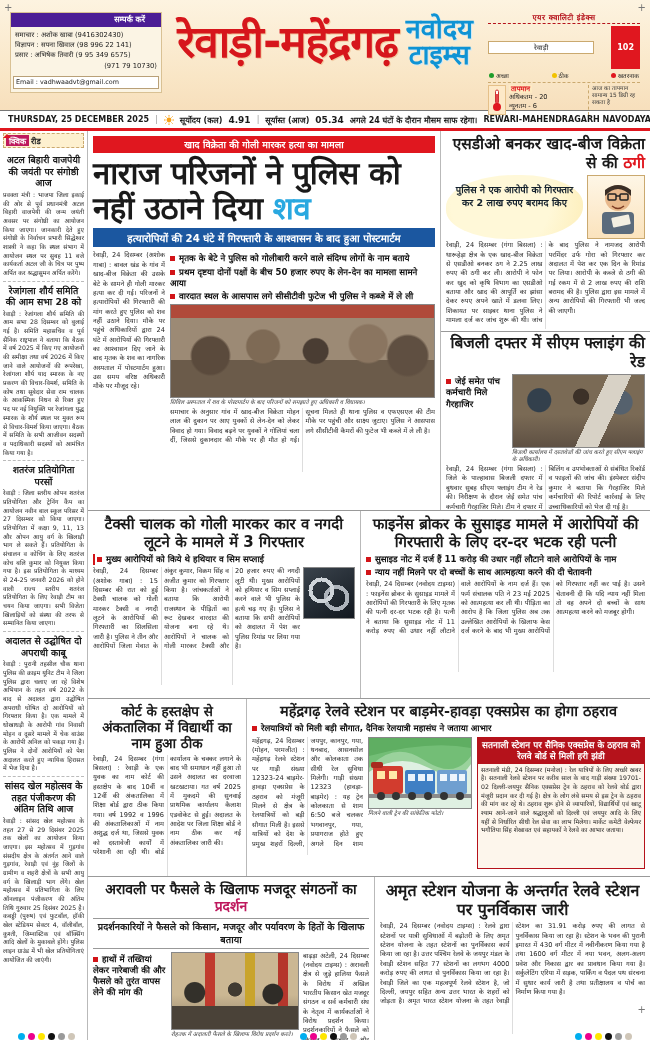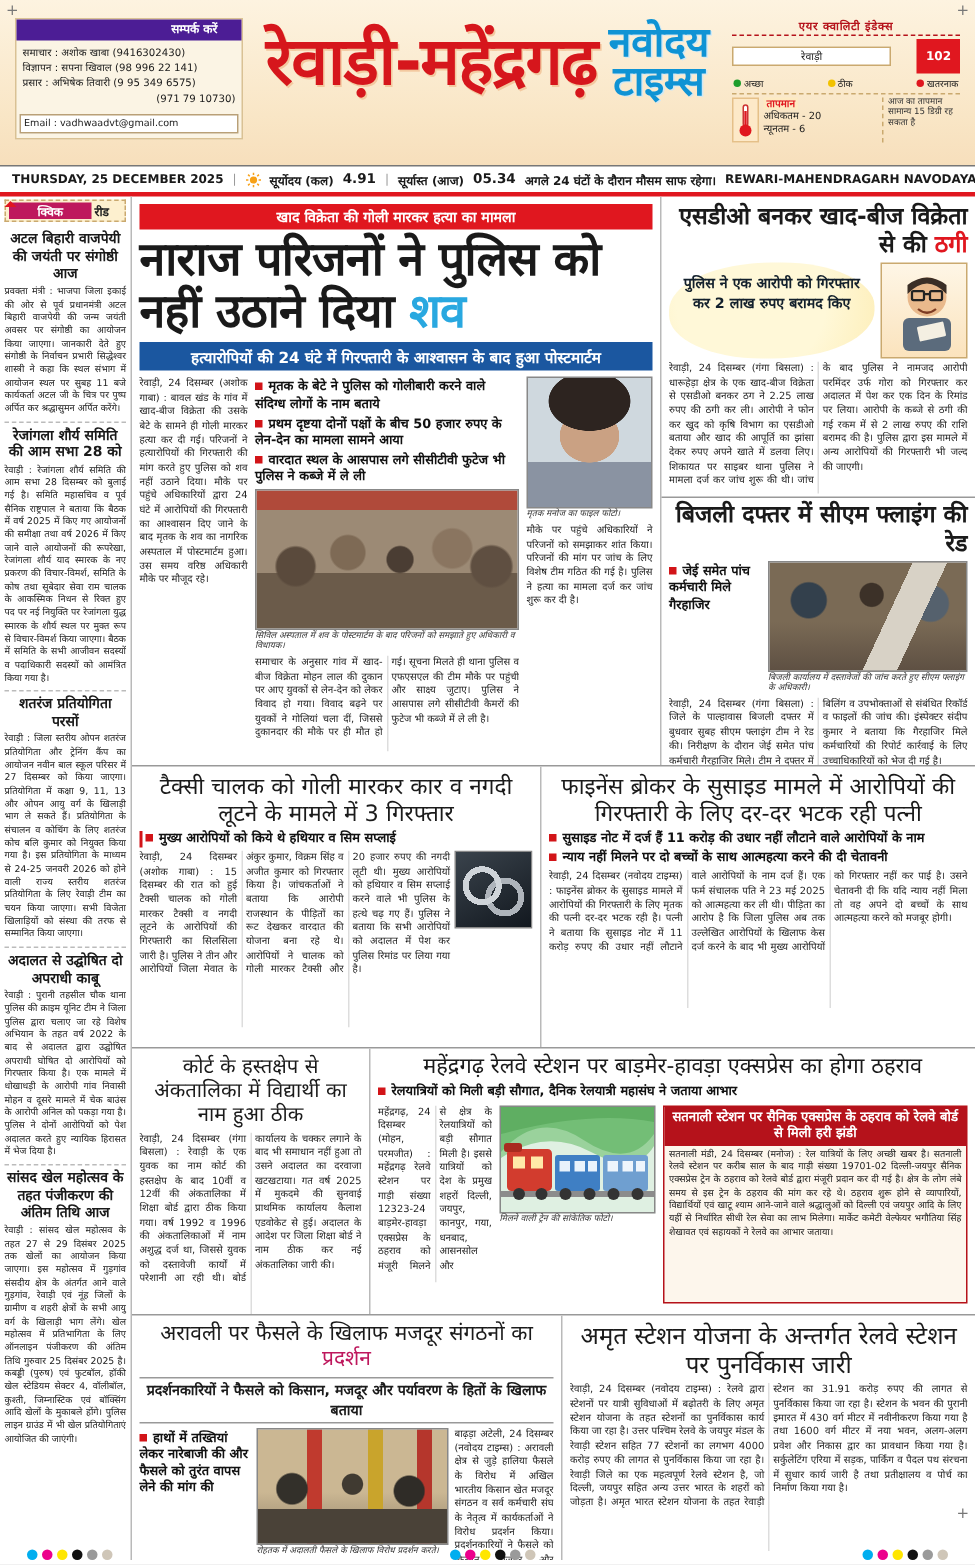--- a/index.html
+++ b/index.html
@@ -20,21 +20,21 @@
   .title-wrap{flex:1;display:flex;align-items:center;justify-content:center;gap:8px;padding-top:4px;}
   .title-red{color:#d6161c;font-size:44px;font-weight:800;letter-spacing:-1px;line-height:1;
     text-shadow:1px 1px 0 #f3c9a0;}
   .title-blue{color:#0f93d4;font-weight:800;font-size:27px;line-height:.95;text-align:center;
     text-shadow:1px 1px 0 #cfe8f5;}
   .aqi-box{width:152px;font-size:6.6px;}
   .aqi-title{color:#b5121b;font-weight:bold;text-align:center;font-size:7.5px;
     border-bottom:1px dashed #b5121b;padding-bottom:1px;margin-bottom:2px;letter-spacing:.5px;}
   .aqi-row{display:flex;align-items:center;gap:17px;margin-bottom:2px;}
   .aqi-city{flex:1;background:#fff;border:1px solid #caa96f;text-align:center;font-size:7px;padding:1px 0;}
-  .aqi-value{background:#e0171f;color:#fff;font-weight:bold;font-size:8px;padding:7px 6px;}
+  .aqi-value{background:#e0171f;color:#fff;font-weight:bold;font-size:8px;padding:17px 6px;}
   .aqi-legend{display:flex;justify-content:space-between;border-bottom:1px dashed #caa96f;padding:0 1px 2px;margin-bottom:2px;}
   .leg{display:flex;align-items:center;gap:2px;font-size:6.2px;}
   .dot{width:5px;height:5px;border-radius:50%;display:inline-block;}
   .dot.good{background:#1f9d2c;}.dot.ok{background:#f2c200;}.dot.bad{background:#e0171f;}
   .temp-row{display:flex;gap:3px;align-items:stretch;}
   .thermo{width:18px;height:30px;background:#fde9c8;border:1px solid #e5c089;display:flex;align-items:center;justify-content:center;}
   .temp-mid{flex:1;line-height:1.25;}
   .temp-title{color:#e0171f;font-weight:bold;font-size:6.8px;background:#fdeac2;display:inline-block;padding:0 2px;}
   .temp-note{width:52px;border-left:1px dashed #caa96f;padding-left:3px;font-size:5.8px;line-height:1.25;color:#333;}
   
@@ -43,21 +43,21 @@
   .dateline .sep{color:#999;font-weight:normal;}
   .sun-ic{width:10px;height:10px;display:inline-block;vertical-align:middle;}
   .dl-big{font-size:9px;}
   .dl-right{margin-left:auto;}
   
   .content{display:flex;height:909px;}
   .rail{width:88px;border-right:1px solid #b9b9b9;padding:2px 3px;overflow:hidden;}
   .rail-tab{border:1px dashed #caa96f;background:#fdf0cf;display:flex;align-items:center;gap:2px;
     padding:1px 2px;margin-bottom:3px;position:relative;}
   .rail-tab:before{content:"";position:absolute;left:-1px;top:-4px;border:4px solid transparent;border-bottom-color:#e0171f;}
-  .rail-tab .t1{background:#be185d;color:#fff;font-weight:bold;font-size:8px;padding:0 19px;}
+  .rail-tab .t1{background:#be185d;color:#fff;font-weight:bold;font-size:8px;padding:0 3px;}
   .rail-tab .t2{font-weight:bold;font-size:8px;color:#222;}
   .qr-item{border-bottom:1px dashed #bbb;padding:2px 0 3px;}
   .qr-item:last-child{border-bottom:none;}
   .qr-h{font-size:9.3px;font-weight:bold;text-align:center;line-height:1.25;margin:1px 0 2px;}
   .qr-b{font-size:6.2px;line-height:1.4;text-align:justify;color:#222;}
   .main-col{flex:1;display:flex;flex-direction:column;}
   .band{display:flex;border-bottom:1px solid #999;overflow:hidden;}
   .band:last-child{border-bottom:none;}
   .vdiv{width:1px;background:#b9b9b9;}
   .story{padding:3px 5px;overflow:hidden;}
@@ -108,34 +108,34 @@
   .office{height:74px;width:100%;
     background:
       linear-gradient(115deg, transparent 0 58%, #d8d2c6 58% 72%, transparent 72%),
       radial-gradient(circle at 20% 35%, #33404c 0 10%, transparent 11%),
       radial-gradient(circle at 52% 30%, #3c3128 0 9%, transparent 10%),
       radial-gradient(circle at 82% 38%, #55616d 0 10%, transparent 11%),
       linear-gradient(180deg,#7a6a55 0 55%, #5e5043 100%);}
   
   .taxi{width:272px;}
   .finance{flex:1;}
-  .hl2{font-size:15px;font-weight:400;line-height:1.2;text-align:center;margin:1px 0 3px;}
+  .hl2{font-size:15px;font-weight:700;line-height:1.2;text-align:center;margin:1px 0 3px;}
   .cuffs{width:52px;height:52px;float:right;margin:0 0 2px 3px;border:1px solid #888;
     background:
       radial-gradient(circle at 35% 45%, transparent 0 9px, #cfd4d9 9px 13px, transparent 13px),
       radial-gradient(circle at 65% 60%, transparent 0 9px, #aeb4bb 9px 13px, transparent 13px),
       linear-gradient(150deg,#3a434c,#12181f);}
   
   .court{width:158px;}
   .railway{flex:1;}
   .rail-grid{display:flex;gap:5px;}
   .rail-txt{flex:1;}
   .train-fig{width:104px;}
   .train-img{width:100%;height:72px;border:1px solid #888;background:#eef6ee;}
-  .satnali{width:203px;border:1px solid #b5121b;background:#fdf6ec;}
+  .satnali{width:168px;border:1px solid #b5121b;background:#fdf6ec;}
   .satnali-h{background:#b5121b;color:#fff;font-weight:bold;font-size:8.8px;text-align:center;
     line-height:1.25;padding:2px 3px;}
   .satnali-b{font-size:6.2px;line-height:1.4;text-align:justify;padding:2px 3px;}
   
   .protest{width:286px;}
   .amrit{flex:1;}
   .prot-sub{font-weight:bold;font-size:9.5px;text-align:center;border-top:1px solid #999;
     border-bottom:1px solid #999;padding:1.5px 0;margin:2px 0 3px;}
   .prot-grid{display:flex;gap:4px;}
   .prot-l{width:74px;}
@@ -287,25 +287,20 @@
             <div class="lead-l">
               <div class="body-txt">रेवाड़ी, 24 दिसम्बर (अशोक गाबा) : बावल खंड के गांव में खाद-बीज विक्रेता की उसके बेटे के सामने ही गोली मारकर हत्या कर दी गई। परिजनों ने हत्यारोपियों की गिरफ्तारी की मांग करते हुए पुलिस को शव नहीं उठाने दिया। मौके पर पहुंचे अधिकारियों द्वारा 24 घंटे में आरोपियों की गिरफ्तारी का आश्वासन दिए जाने के बाद मृतक के शव का नागरिक अस्पताल में पोस्टमार्टम हुआ। उस समय वरिष्ठ अधिकारी मौके पर मौजूद रहे।</div>
             </div>
             <div class="lead-c">
               <div class="bullet">मृतक के बेटे ने पुलिस को गोलीबारी करने वाले संदिग्ध लोगों के नाम बताये</div>
               <div class="bullet">प्रथम दृष्टया दोनों पक्षों के बीच 50 हजार रुपए के लेन-देन का मामला सामने आया</div>
               <div class="bullet">वारदात स्थल के आसपास लगे सीसीटीवी फुटेज भी पुलिस ने कब्जे में ले ली</div>
               <div class="photo crowd"></div>
               <div class="caption">सिविल अस्पताल में शव के पोस्टमार्टम के बाद परिजनों को समझाते हुए अधिकारी व विधायक।</div>
               <div class="body-txt cols2" style="margin-top:2px;height:64px;overflow:hidden">समाचार के अनुसार गांव में खाद-बीज विक्रेता मोहन लाल की दुकान पर आए युवकों से लेन-देन को लेकर विवाद हो गया। विवाद बढ़ने पर युवकों ने गोलियां चला दीं, जिससे दुकानदार की मौके पर ही मौत हो गई। सूचना मिलते ही थाना पुलिस व एफएसएल की टीम मौके पर पहुंची और साक्ष्य जुटाए। पुलिस ने आसपास लगे सीसीटीवी कैमरों की फुटेज भी कब्जे में ले ली है।</div>
-            </div>
-            <div class="lead-r">
-              <div class="photo portrait"></div>
-              <div class="caption">मृतक मनोज का फाइल फोटो।</div>
-              <div class="body-txt" style="margin-top:2px">मौके पर पहुंचे अधिकारियों ने परिजनों को समझाकर शांत किया। परिजनों की मांग पर जांच के लिए विशेष टीम गठित की गई है। पुलिस ने हत्या का मामला दर्ज कर जांच शुरू कर दी है।</div>
             </div>
           </div>
         </div>
         <div class="vdiv"></div>
         <div class="rightcol">
           <div class="story" style="height:198px">
             <div class="sec-hl">
               <span>एसडीओ बनकर खाद-बीज विक्रेता से की</span><span class="accent"> ठगी</span>
             </div>
             <div class="sdo-top">

